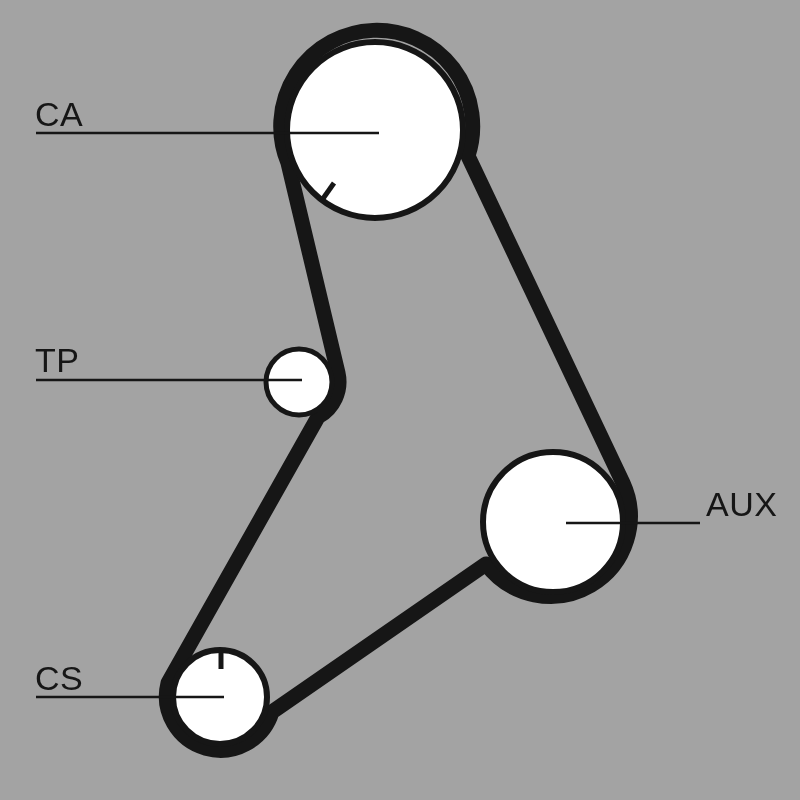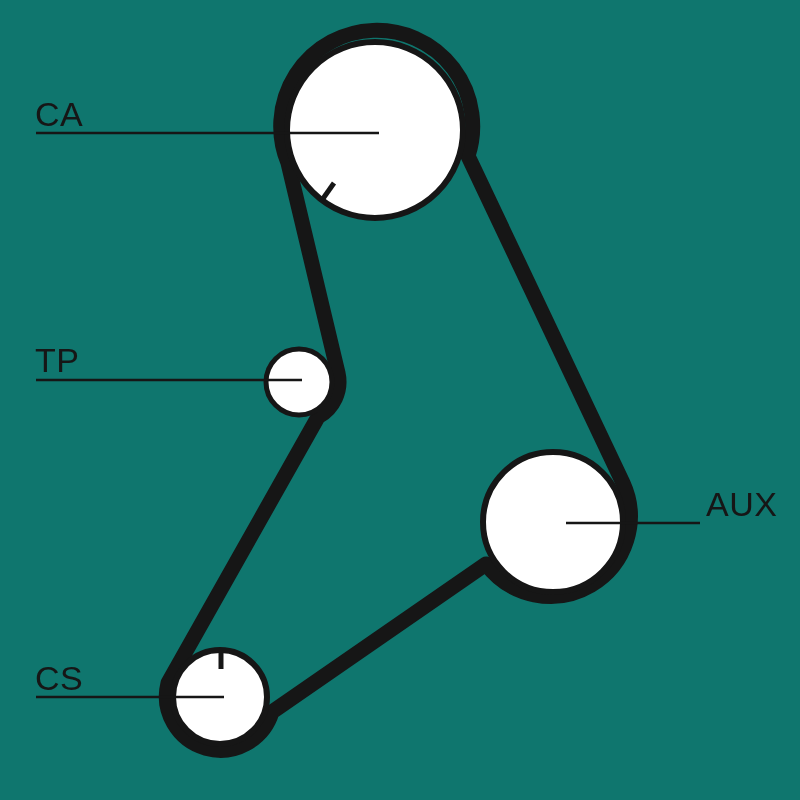--- a/index.html
+++ b/index.html
@@ -4,21 +4,21 @@
 <style>
   html, body {
     margin: 0;
     padding: 0;
     background: #ffffff;
   }
   .frame {
     position: relative;
     width: 800px;
     height: 800px;
-    background: #0f766e;
+    background: #a3a3a3;
     overflow: hidden;
   }
   svg text {
     font-family: "Liberation Sans", "DejaVu Sans", sans-serif;
     font-size: 34px;
     letter-spacing: 0.5px;
   }
 </style>
 </head>
 <body>

